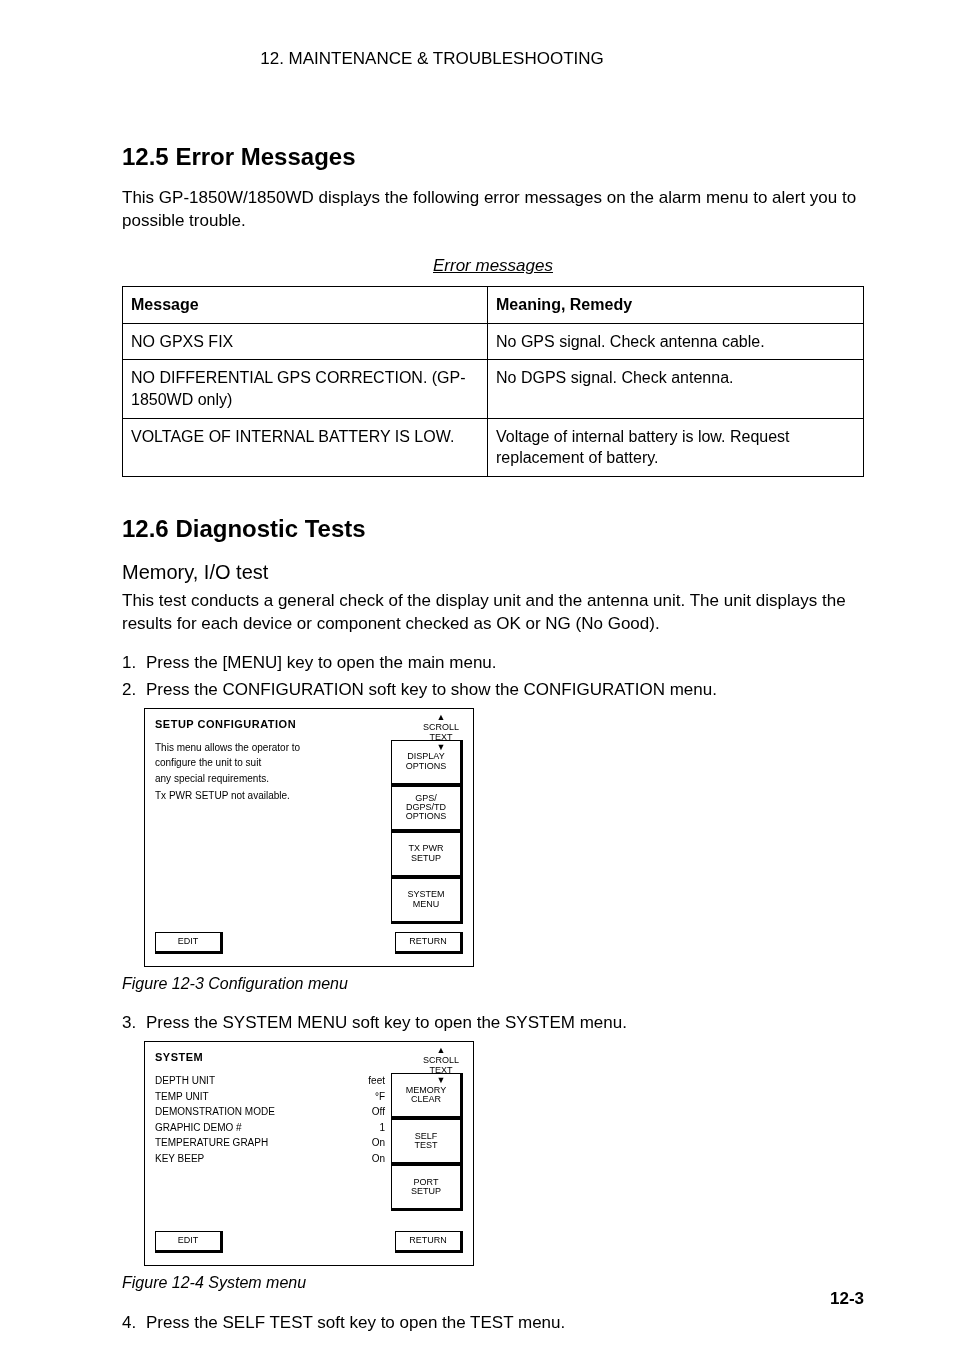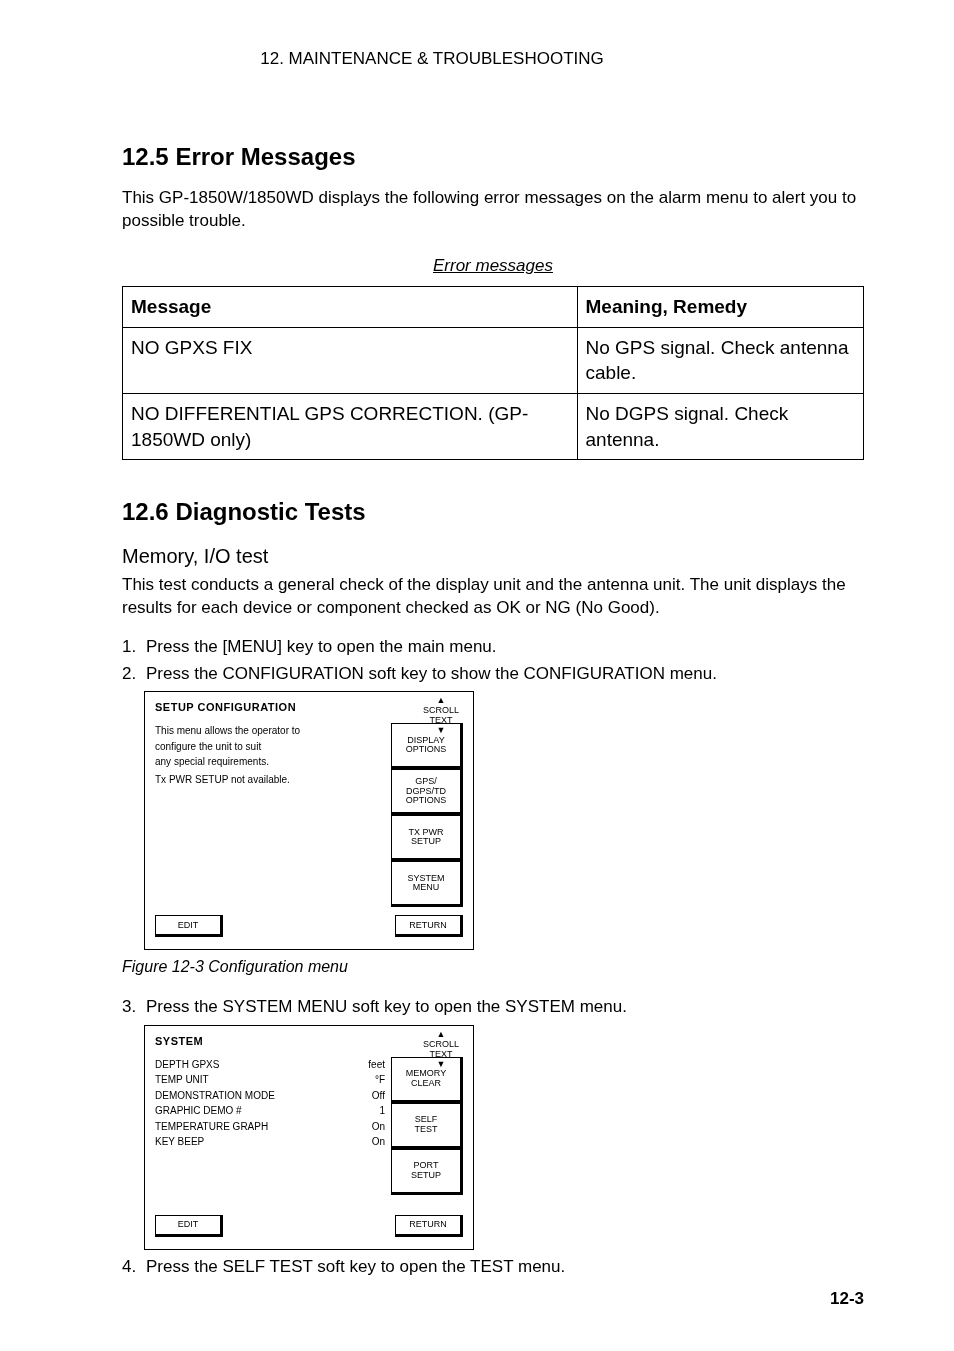--- a/index.html
+++ b/index.html
@@ -29,21 +29,21 @@
     font-size: 24px;
     font-weight: bold;
     margin-bottom: 14px;
   }
   .para { margin-bottom: 16px; }
   .table-caption { font-style: italic; text-align: center; margin: 22px 0 8px; }
   .table-underline { text-decoration: underline; }
   table.err {
     border-collapse: collapse;
     width: 100%;
-    font-size: 19px;
+    font-size: 16px;
   }
   table.err th, table.err td {
     border: 1.5px solid #000;
     padding: 7px 8px;
     vertical-align: top;
     text-align: left;
   }
   table.err th { font-weight: bold; }
   .justify { text-align: justify; }
   ol.steps { list-style: none; padding-left: 0; }
@@ -138,20 +138,24 @@
         <th>Meaning, Remedy</th>
       </tr>
       <tr>
         <td>NO GPXS FIX</td>
         <td class="justify">No GPS signal. Check antenna cable.</td>
       </tr>
       <tr>
         <td>NO DIFFERENTIAL GPS CORRECTION. (GP-1850WD only)</td>
         <td class="justify">No DGPS signal. Check antenna.</td>
       </tr>
+      <tr>
+        <td class="justify">VOLTAGE OF INTERNAL BATTERY IS LOW.</td>
+        <td class="justify">Voltage of internal battery is low. Request replacement of battery.</td>
+      </tr>
     </tbody>
       </table>
   </div>
 
   <div class="col">
     <div class="section-title">
       <span>12.6</span>
       <span>Diagnostic Tests</span>
     </div>
     <div class="subsection-title">Memory, I/O test</div>
@@ -214,21 +218,21 @@
       <div class="menu-title">SYSTEM</div>
       <div class="menu-arrows">
         <div class="tri-up"></div>
         <div style="white-space:pre-line">SCROLL
 TEXT</div>
         <div class="tri-down"></div>
       </div>
       <div class="menu-body">
         <div class="menu-left">
           <div class="menu-line" style="display:flex;justify-content:space-between">
-              <span>DEPTH GPXS</span>
+              <span>DEPTH UNIT</span>
               <span>feet</span>
             </div>
           <div class="menu-line" style="display:flex;justify-content:space-between">
               <span>TEMP UNIT</span>
               <span>°F</span>
             </div>
           <div class="menu-line" style="display:flex;justify-content:space-between">
               <span>DEMONSTRATION MODE</span>
               <span>Off</span>
             </div>
@@ -252,20 +256,21 @@
 TEST</div>
           <div class="soft-btn" style="white-space:pre-line">PORT
 SETUP</div>
         </div>
       </div>
       <div class="bottom-btns" style="margin-top:20px">
         <div class="soft-btn">EDIT</div>
         <div class="soft-btn">RETURN</div>
       </div>
     </div>
+    <div class="figure-caption">Figure 12-4 System menu</div>
 
     <ol class="steps">
       <li>
           <span class="num">4.</span>
           <span class="txt">Press the SELF TEST soft key to open the TEST menu.</span>
         </li>
     </ol>
 
   </div>
 </div>

